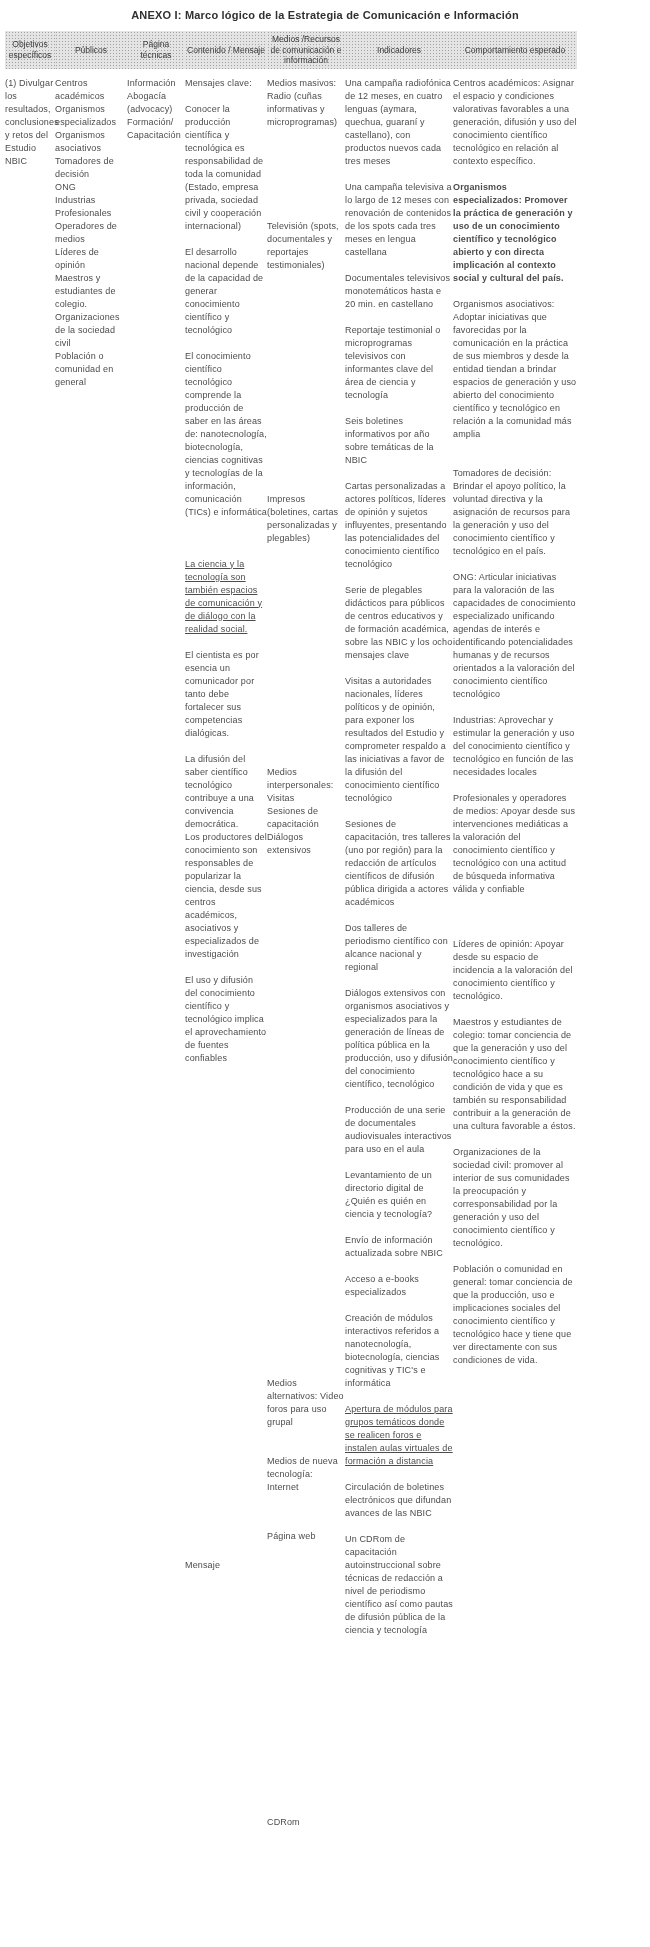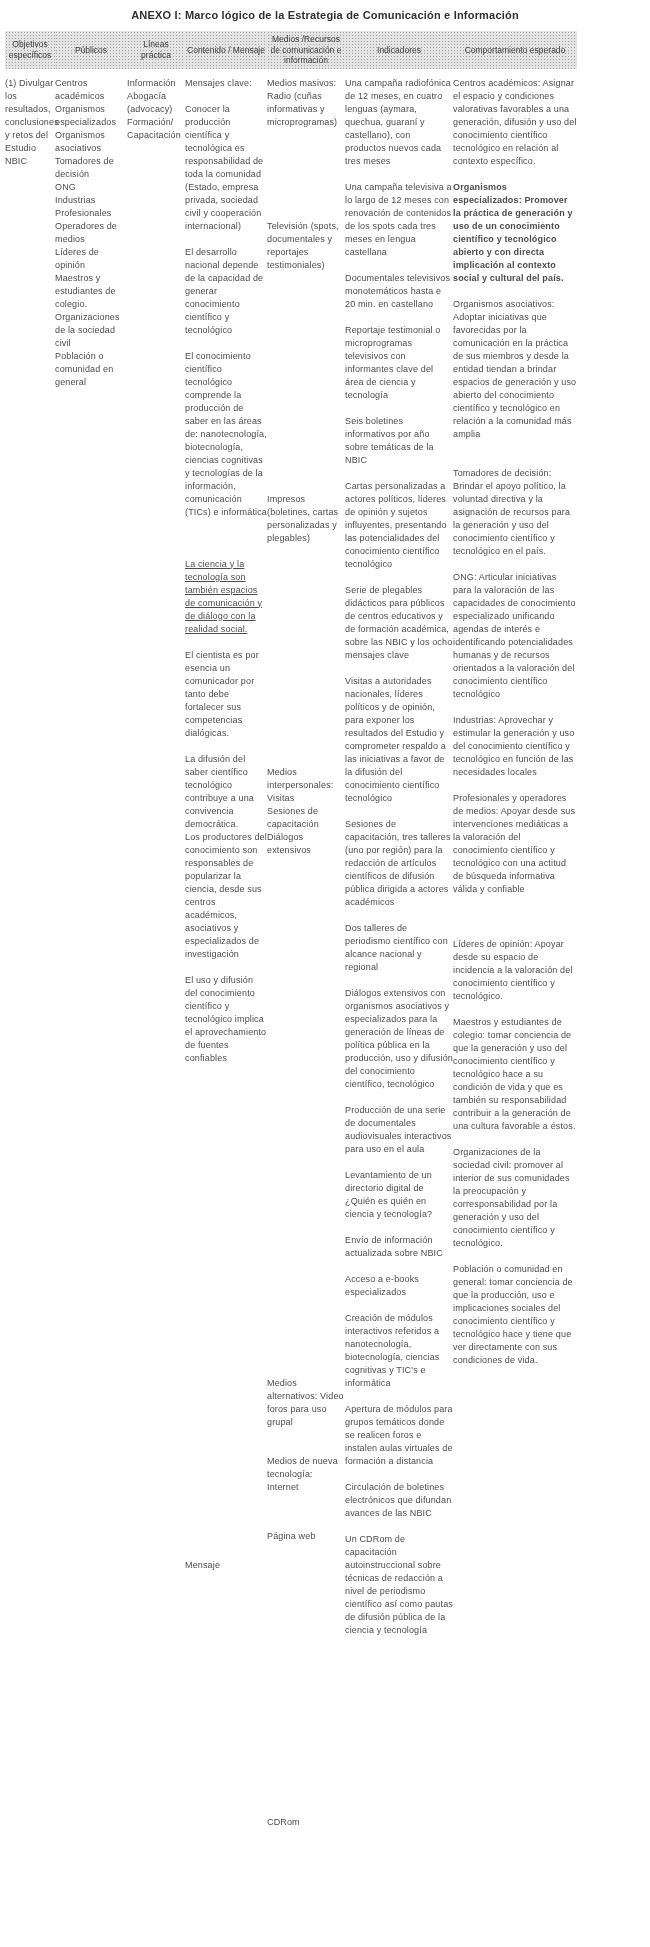--- a/index.html
+++ b/index.html
@@ -32,21 +32,21 @@
 </head>
 <body>
 
 <div class="page">
 
   <div class="doc-title">ANEXO I: Marco lógico de la Estrategia de Comunicación e Información</div>
 
   <div class="grid hrow">
     <div class="th w1">Objetivos específicos</div>
     <div class="th w2">Públicos</div>
-    <div class="th w3">Líneas práctica</div>
+    <div class="th w3">Página técnicas</div>
     <div class="th w4">Contenido / Mensaje</div>
     <div class="th w5">Medios /Recursos de comunicación e información</div>
     <div class="th w6">Indicadores</div>
     <div class="th w7">Comportamiento esperado</div>
   </div>
 
   <div class="grid">
     <div class="col w1">
         <p class="cell-par">(1) Divulgar los resultados, conclusiones y retos del Estudio NBIC</p>
       </div>
@@ -103,21 +103,21 @@
         <p class="cell-par" style="margin-top: 13px;">Serie de plegables didácticos para públicos de centros educativos y de formación académica,  sobre las NBIC y los ocho mensajes clave</p>
         <p class="cell-par" style="margin-top: 13px;">Visitas a autoridades nacionales, líderes políticos y de opinión, para exponer los resultados del Estudio y comprometer respaldo a las iniciativas a favor de la difusión del conocimiento científico tecnológico</p>
         <p class="cell-par" style="margin-top: 13px;">Sesiones de capacitación, tres talleres (uno  por región) para la redacción de artículos científicos de difusión pública dirigida a actores académicos</p>
         <p class="cell-par" style="margin-top: 13px;">Dos talleres de periodismo científico con alcance nacional y regional</p>
         <p class="cell-par" style="margin-top: 13px;">Diálogos extensivos con organismos asociativos y especializados para la generación de líneas de política pública en la producción, uso y difusión del conocimiento científico, tecnológico</p>
         <p class="cell-par" style="margin-top: 13px;">Producción de una serie de documentales audiovisuales interactivos para uso en el aula</p>
         <p class="cell-par" style="margin-top: 13px;">Levantamiento de un directorio digital de ¿Quién es quién en ciencia y tecnología?</p>
         <p class="cell-par" style="margin-top: 13px;">Envío de información actualizada sobre NBIC</p>
         <p class="cell-par" style="margin-top: 13px;">Acceso a e-books especializados</p>
         <p class="cell-par" style="margin-top: 13px;">Creación de módulos interactivos referidos a nanotecnología, biotecnología, ciencias cognitivas y TIC's e informática</p>
-        <p class="cell-par" style="margin-top: 13px;">Apertura de módulos para grupos temáticos donde se realicen foros e instalen aulas virtuales de formación a distancia</p>
+        <p class="cell-par" style="margin-top: 13px; text-decoration: underline;">Apertura de módulos para grupos temáticos donde se realicen foros e instalen aulas virtuales de formación a distancia</p>
         <p class="cell-par" style="margin-top: 13px;">Circulación de boletines electrónicos que difundan avances de las NBIC</p>
         <p class="cell-par" style="margin-top: 13px;">Un CDRom de capacitación autoinstruccional sobre técnicas de redacción a nivel de periodismo científico así como pautas de difusión pública de la ciencia y tecnología</p>
       </div>
     <div class="col w7">
         <p class="cell-par">Centros académicos: Asignar el espacio y condiciones valorativas favorables a una generación, difusión y uso del conocimiento científico tecnológico en relación al contexto específico.</p>
         <p class="cell-par" style="margin-top: 13px; font-weight: bold;">Organismos especializados: Promover la práctica de generación y uso de un conocimiento científico y tecnológico abierto y con directa implicación al contexto social y cultural del país.</p>
         <p class="cell-par" style="margin-top: 13px;">Organismos asociativos: Adoptar iniciativas que favorecidas por la comunicación en la práctica de sus miembros y desde la entidad tiendan a brindar espacios de generación y uso abierto del conocimiento científico y tecnológico en relación a la comunidad más amplia</p>
         <p class="cell-par" style="margin-top: 26px;">Tomadores de decisión: Brindar el apoyo político, la voluntad directiva y la asignación de recursos para la generación y uso del conocimiento científico y tecnológico en el país.</p>
         <p class="cell-par" style="margin-top: 13px;">ONG: Articular iniciativas para la valoración de las capacidades de conocimiento especializado unificando agendas de interés e identificando potencialidades humanas y de recursos orientados a la valoración del conocimiento científico tecnológico</p>
         <p class="cell-par" style="margin-top: 13px;">Industrias: Aprovechar y estimular la generación y uso del conocimiento científico y tecnológico en función de las necesidades locales</p>

